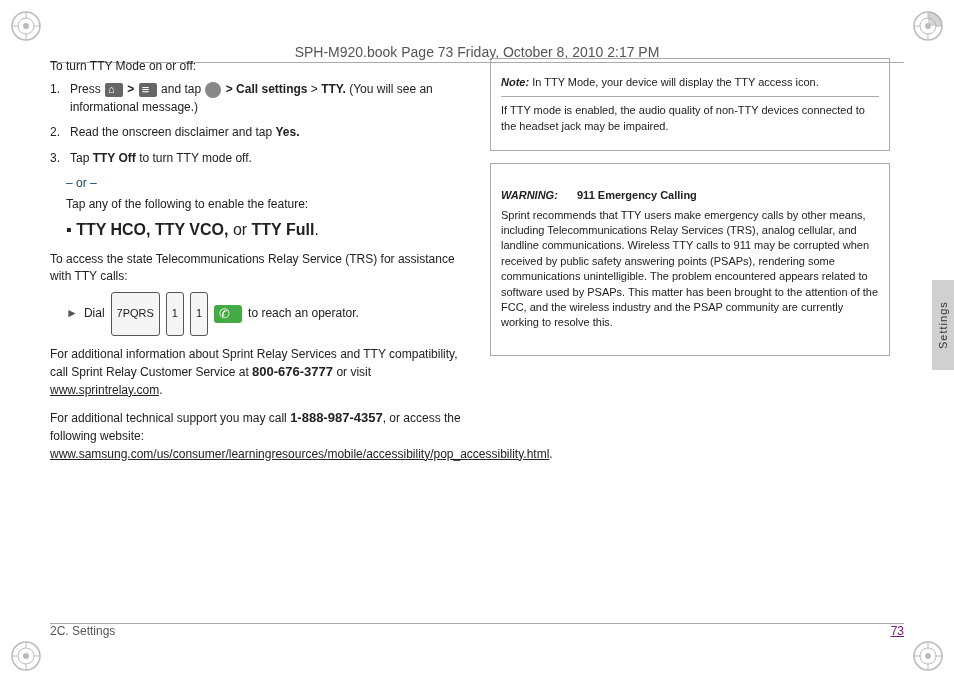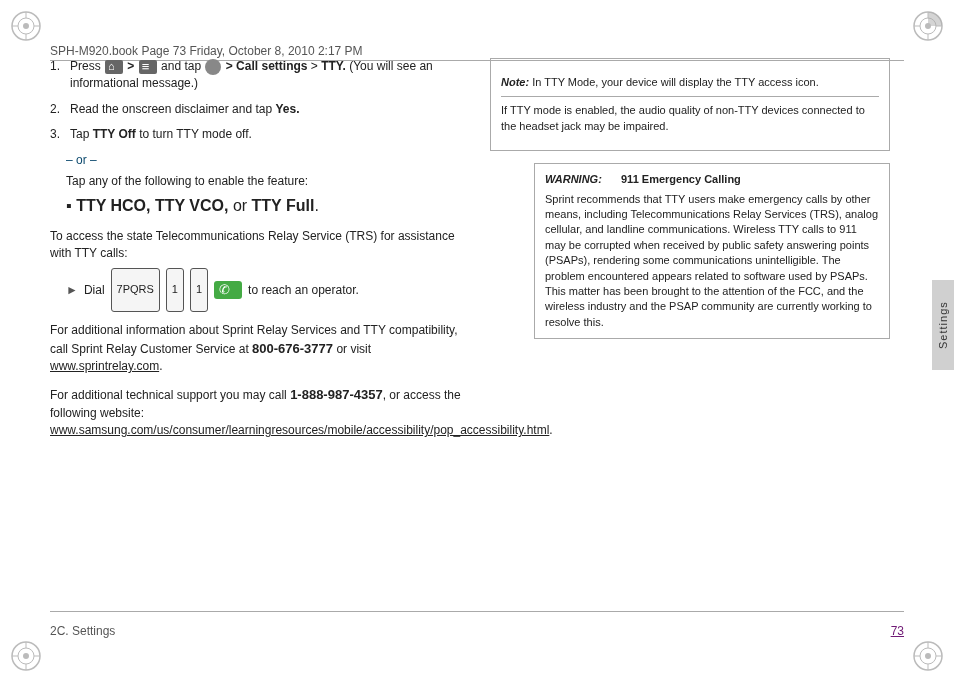--- a/index.html
+++ b/index.html
@@ -28,26 +28,26 @@
     .corner-tr { top: 8px; right: 8px; }
     .corner-bl { bottom: 8px; left: 8px; }
     .corner-br { bottom: 8px; right: 8px; }
 
     
     .header-line {
       position: absolute;
       top: 44px;
       left: 50px;
       right: 50px;
-      font-size: 12px;
+      font-size: 14px;
       color: #555;
       border-bottom: 1px solid #aaa;
       padding-bottom: 2px;
       display: flex;
-      justify-content: flex-start;
+      justify-content: center;
     }
 
     
     .main-content {
       position: absolute;
       top: 58px;
       left: 50px;
       width: 420px;
       line-height: 1.45;
     }
@@ -234,24 +234,23 @@
     }
 
     .note-divider {
       border: none;
       border-top: 1px solid #aaa;
       margin: 6px 0;
     }
 
     .warning-box {
       border: 1px solid #aaa;
-      padding: 8px 10px;
+      padding: 24px 10px;
       font-size: 11px;
       line-height: 1.4;
-      margin-left: 44px;
     }
 
     .warning-header {
       display: flex;
       gap: 4px;
       margin-bottom: 4px;
     }
 
     .warning-label {
       font-style: italic;
@@ -287,21 +286,21 @@
       letter-spacing: 1px;
     }
 
     
     .footer-line {
       position: absolute;
       bottom: 44px;
       left: 50px;
       right: 50px;
       border-top: 1px solid #aaa;
-      padding-top: 12px;
+      padding-top: 0;
       display: flex;
       justify-content: space-between;
       font-size: 12px;
     }
 
     .footer-chapter {
       color: #555;
     }
 
     .footer-page {
@@ -358,20 +357,23 @@
     <line x1="16" y1="24" x2="16" y2="30" stroke="#bbb" stroke-width="1"></line>
   </svg>
 </div>
 
 <div class="header-line">
   <span>SPH-M920.book  Page 73  Friday, October 8, 2010  2:17 PM</span>
 </div>
 
 <div class="main-content">
 
+  <div class="section-title">
+    <span>To turn TTY Mode on or off:</span>
+  </div>
 
   <ol class="numbered-list">
 
     <li>
       <span class="list-num">1.</span>
       <span class="list-content">
         <span>Press </span>
         
         <span class="btn-home"></span>
         <span style="font-weight:bold;"> &gt; </span>

